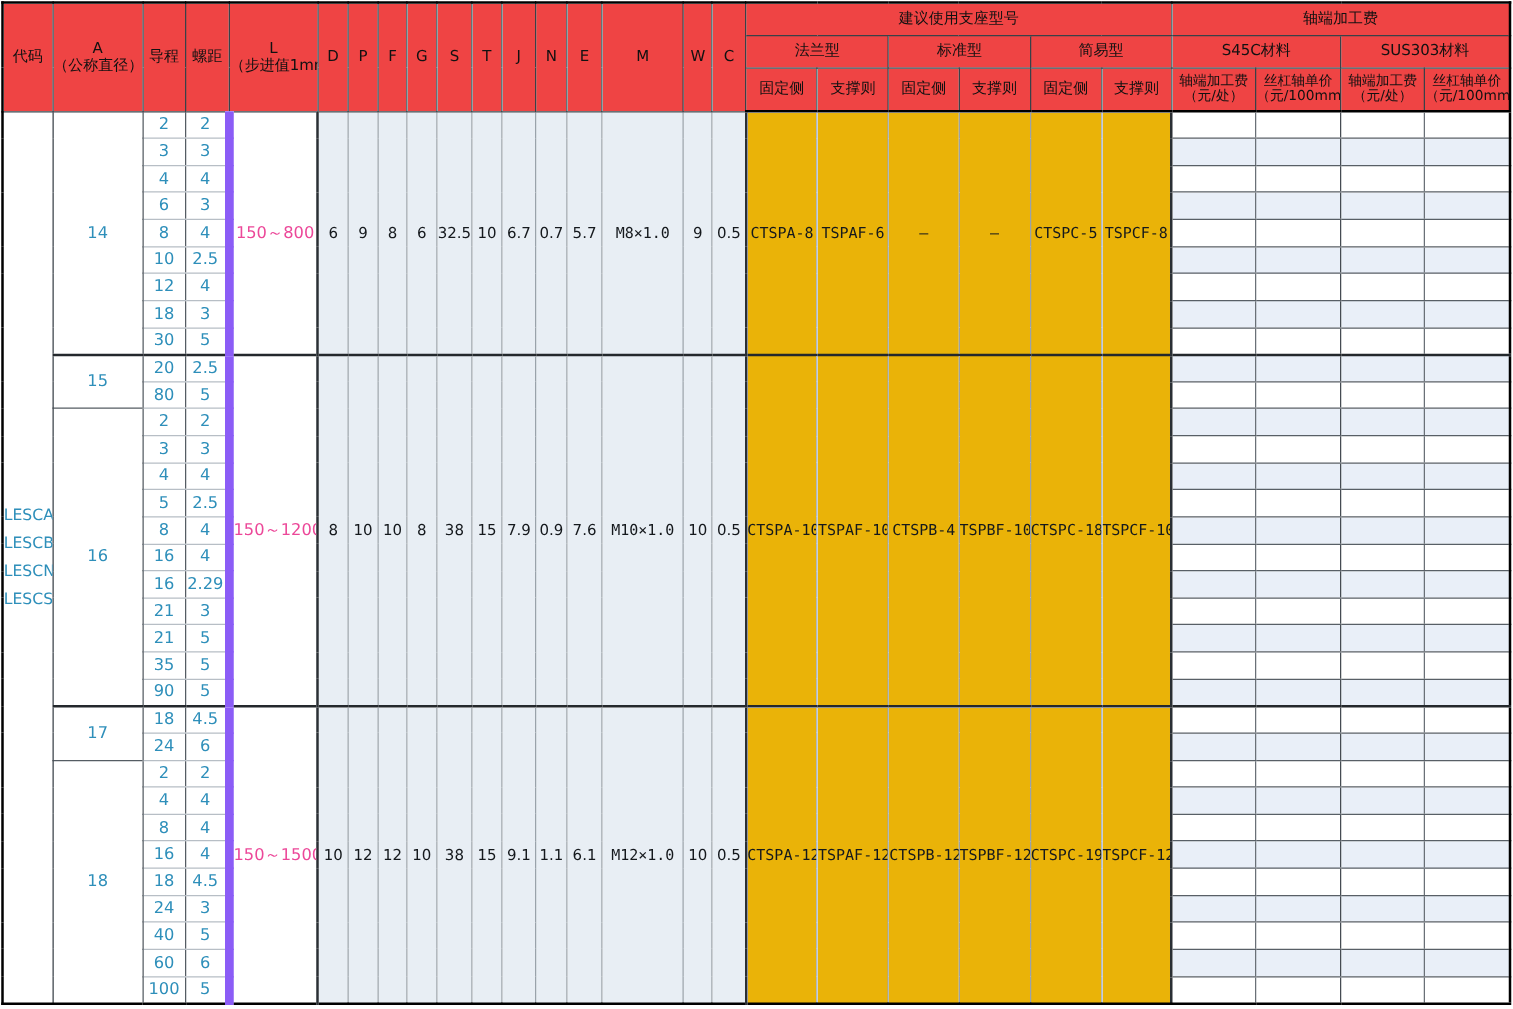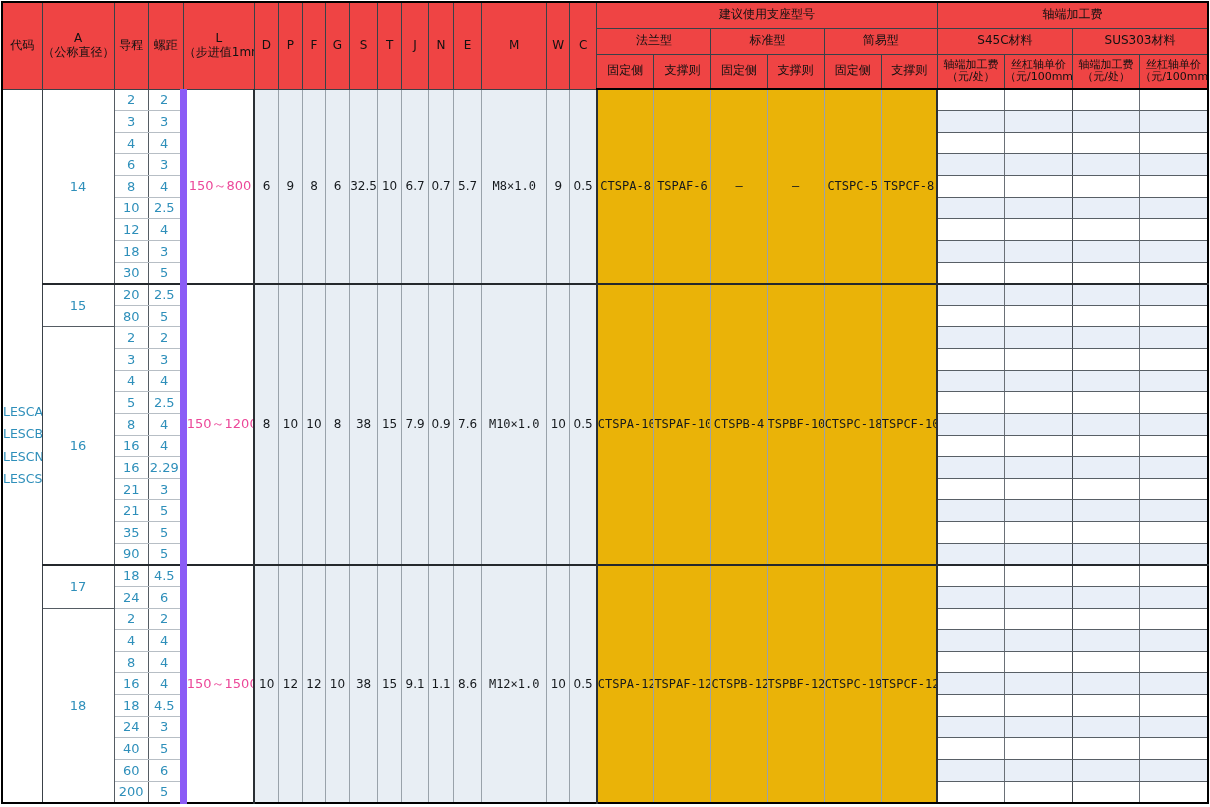--- a/index.html
+++ b/index.html
@@ -388,21 +388,21 @@
           <td class="pitch-cell">4.5</td>
           <td class="l-cell" rowspan="11">150～1500</td>
           <td class="spec-cell sec-start" rowspan="11">10</td>
           <td class="spec-cell" rowspan="11">12</td>
           <td class="spec-cell" rowspan="11">12</td>
           <td class="spec-cell" rowspan="11">10</td>
           <td class="spec-cell" rowspan="11">38</td>
           <td class="spec-cell" rowspan="11">15</td>
           <td class="spec-cell" rowspan="11">9.1</td>
           <td class="spec-cell" rowspan="11">1.1</td>
-          <td class="spec-cell" rowspan="11">8.6</td>
+          <td class="spec-cell" rowspan="11">6.1</td>
           <td class="spec-cell mono" rowspan="11">M12×1.0</td>
           <td class="spec-cell" rowspan="11">10</td>
           <td class="spec-cell" rowspan="11">0.5</td>
           <td class="support-cell sec-start" rowspan="11">CTSPA-12</td>
           <td class="support-cell" rowspan="11">TSPAF-12</td>
           <td class="support-cell" rowspan="11">CTSPB-12</td>
           <td class="support-cell" rowspan="11">TSPBF-12</td>
           <td class="support-cell" rowspan="11">CTSPC-19</td>
           <td class="support-cell" rowspan="11">TSPCF-12</td>
           <td class="price-cell sec-start"></td>
@@ -477,21 +477,21 @@
         </tr>
         <tr class="stripe-b">
           <td class="lead-cell">60</td>
           <td class="pitch-cell">6</td>
           <td class="price-cell sec-start"></td>
           <td class="price-cell"></td>
           <td class="price-cell mid-sep"></td>
           <td class="price-cell"></td>
         </tr>
         <tr class="stripe-a">
-          <td class="lead-cell">200</td>
+          <td class="lead-cell">100</td>
           <td class="pitch-cell">5</td>
           <td class="price-cell sec-start"></td>
           <td class="price-cell"></td>
           <td class="price-cell mid-sep"></td>
           <td class="price-cell"></td>
         </tr>
       </tbody>
   </table>
 </div>
 

